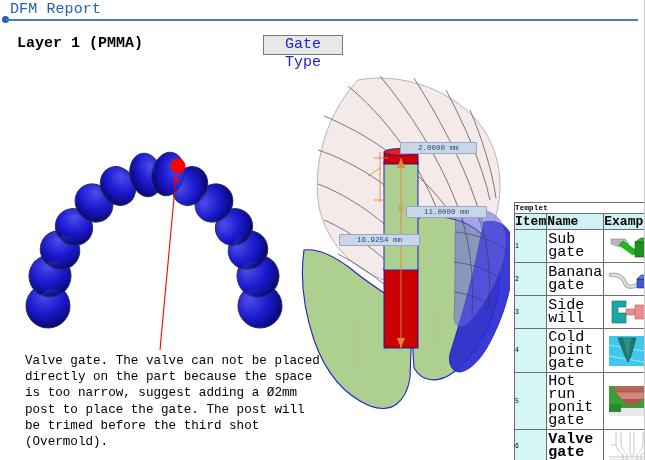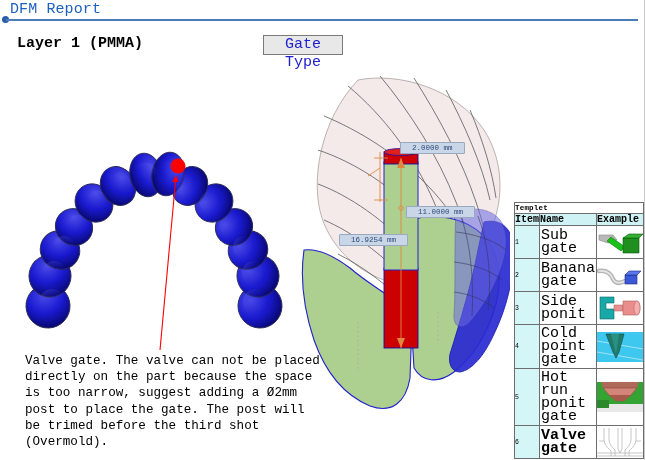--- a/index.html
+++ b/index.html
@@ -110,21 +110,21 @@
   }
   #cad-view svg { display: block; }
 
   .dim-label {
     position: absolute;
     background: #c9d6e8;
     border: 1px solid #9aa9c0;
     color: #2d4a7a;
     font-size: 7.5px;
     line-height: 10px;
-    padding: 0 11px;
+    padding: 0 17px;
     white-space: nowrap;
     box-sizing: border-box;
     border-radius: 1px;
   }
   #dim-top   { left: 400px; top: 142px; }
   #dim-mid   { left: 406px; top: 206px; text-align: right; }
   #dim-bot   { left: 339px; top: 234px; }
 
   
   #templet-table {
@@ -146,21 +146,21 @@
   }
   #templet-table .tbl-title {
     background: #ffffff;
     font-size: 7.5px;
     font-weight: bold;
     height: 10px;
     letter-spacing: 0.2px;
   }
   #templet-table .col-head {
     background: #cff2f4;
-    font-size: 10px;
+    font-size: 13px;
     font-weight: bold;
     height: 11px;
   }
   #templet-table .cell-item {
     background: #d5f6f7;
     width: 16px;
     font-size: 6.5px;
   }
   #templet-table .cell-name {
     background: #ffffff;
@@ -367,21 +367,21 @@
             <path d="M2,11 C10,10 14,14 16,19 C18,23 22,24 28,21" fill="none" stroke="#b5b5b5" stroke-width="4.5" stroke-linecap="round"></path>
             <path d="M2,11 C10,10 14,14 16,19 C18,23 22,24 28,21" fill="none" stroke="#e8e8e8" stroke-width="1.6" stroke-linecap="round"></path>
             <rect x="28" y="15" width="12" height="9" fill="#3a58d8" stroke="#202a80" stroke-width="0.6"></rect>
             <path d="M28,15 L32,11 L44,11 L40,15 Z" fill="#5a78f0" stroke="#202a80" stroke-width="0.6"></path>
           </svg>
         </td>
       </tr>
 
       <tr>
         <td class="cell-item">3</td>
-        <td class="cell-name">Side ponit</td>
+        <td class="cell-name">Side will</td>
         <td class="cell-example">
           <svg width="46" height="30" viewBox="0 0 46 30">
             <rect x="0" y="0" width="46" height="30" fill="#ffffff"></rect>
             <path d="M3,4 L17,4 L17,10 L9,10 L9,16 L17,16 L17,26 L3,26 Z" fill="#18a8a8" stroke="#0a6a6a" stroke-width="0.6"></path>
             <path d="M17,12 L26,12 L26,18 L17,18 Z" fill="#e89090" stroke="#a85a5a" stroke-width="0.5"></path>
             <path d="M26,8 L40,8 C44,8 44,22 40,22 L26,22 Z" fill="#ea8d8d" stroke="#b06060" stroke-width="0.6"></path>
             <ellipse cx="40" cy="15" rx="3" ry="7" fill="#f4b0b0" stroke="#b06060" stroke-width="0.5"></ellipse>
           </svg>
         </td>
       </tr>

